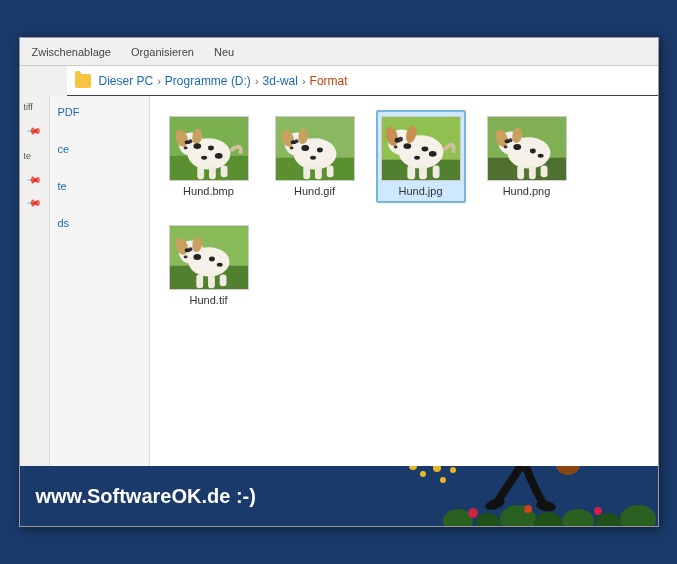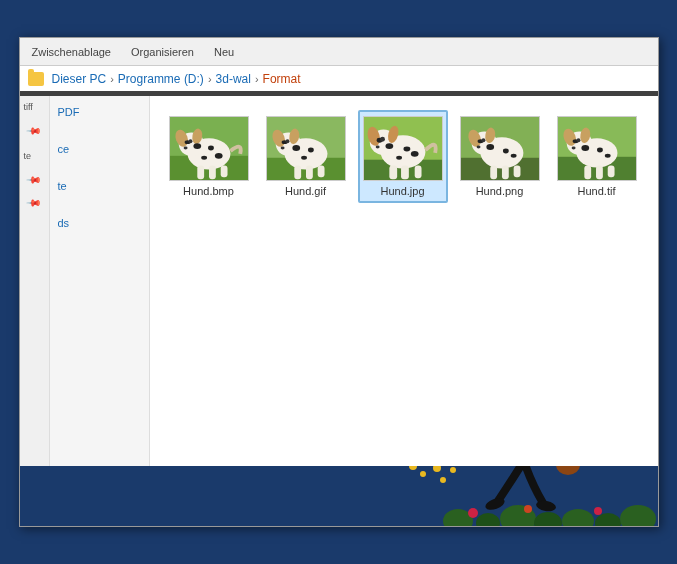--- a/index.html
+++ b/index.html
@@ -34,27 +34,28 @@
       align-items: center;
       padding: 0 12px;
       gap: 20px;
       font-size: 11px;
       color: #444;
     }
 
     .breadcrumb-bar {
       height: 30px;
       background: #fff;
-      border-bottom: 5px solid #404040;
+      border-bottom: 1px solid #404040;
       display: flex;
       align-items: center;
       padding: 0 8px;
       gap: 4px;
       font-size: 12px;
       color: #1a6bb5;
+      margin-left: 47px;
     }
 
     .breadcrumb-separator {
       color: #666;
       font-size: 11px;
     }
 
     .breadcrumb-active {
       color: #c2410c;
       font-weight: normal;
@@ -138,21 +139,21 @@
       flex: 1;
       background: #fff;
       padding: 10px;
       overflow-y: auto;
     }
 
     .files-grid {
       display: flex;
       flex-direction: row;
       flex-wrap: wrap;
-      gap: 7px;
+      gap: 16px;
       padding: 4px;
     }
 
     .file-item {
       display: flex;
       flex-direction: column;
       align-items: center;
       width: 90px;
       cursor: pointer;
       padding: 4px;
@@ -370,20 +371,21 @@
             </svg>
           </div>
           <span class="file-label">Hund.tif</span>
         </div>
 
       </div>
     </div>
   </div>
 
   <div class="bottom-bar">
+    <span class="watermark-text">www.SoftwareOK.de :-)</span>
 
     <svg style="position:absolute; right:185px; bottom:28px; z-index:3;" width="80" height="60" viewBox="0 0 80 60" xmlns="http://www.w3.org/2000/svg">
       <circle cx="40" cy="10" r="4" fill="#e8b820"></circle>
       <circle cx="28" cy="18" r="4" fill="#e8b820"></circle>
       <circle cx="52" cy="20" r="4" fill="#e8b820"></circle>
       <circle cx="20" cy="28" r="4" fill="#e8b820"></circle>
       <circle cx="44" cy="30" r="4" fill="#e8b820"></circle>
       <circle cx="60" cy="32" r="3" fill="#e8b820"></circle>
       <circle cx="30" cy="36" r="3" fill="#e8b820"></circle>
       <circle cx="50" cy="42" r="3" fill="#e8b820"></circle>

